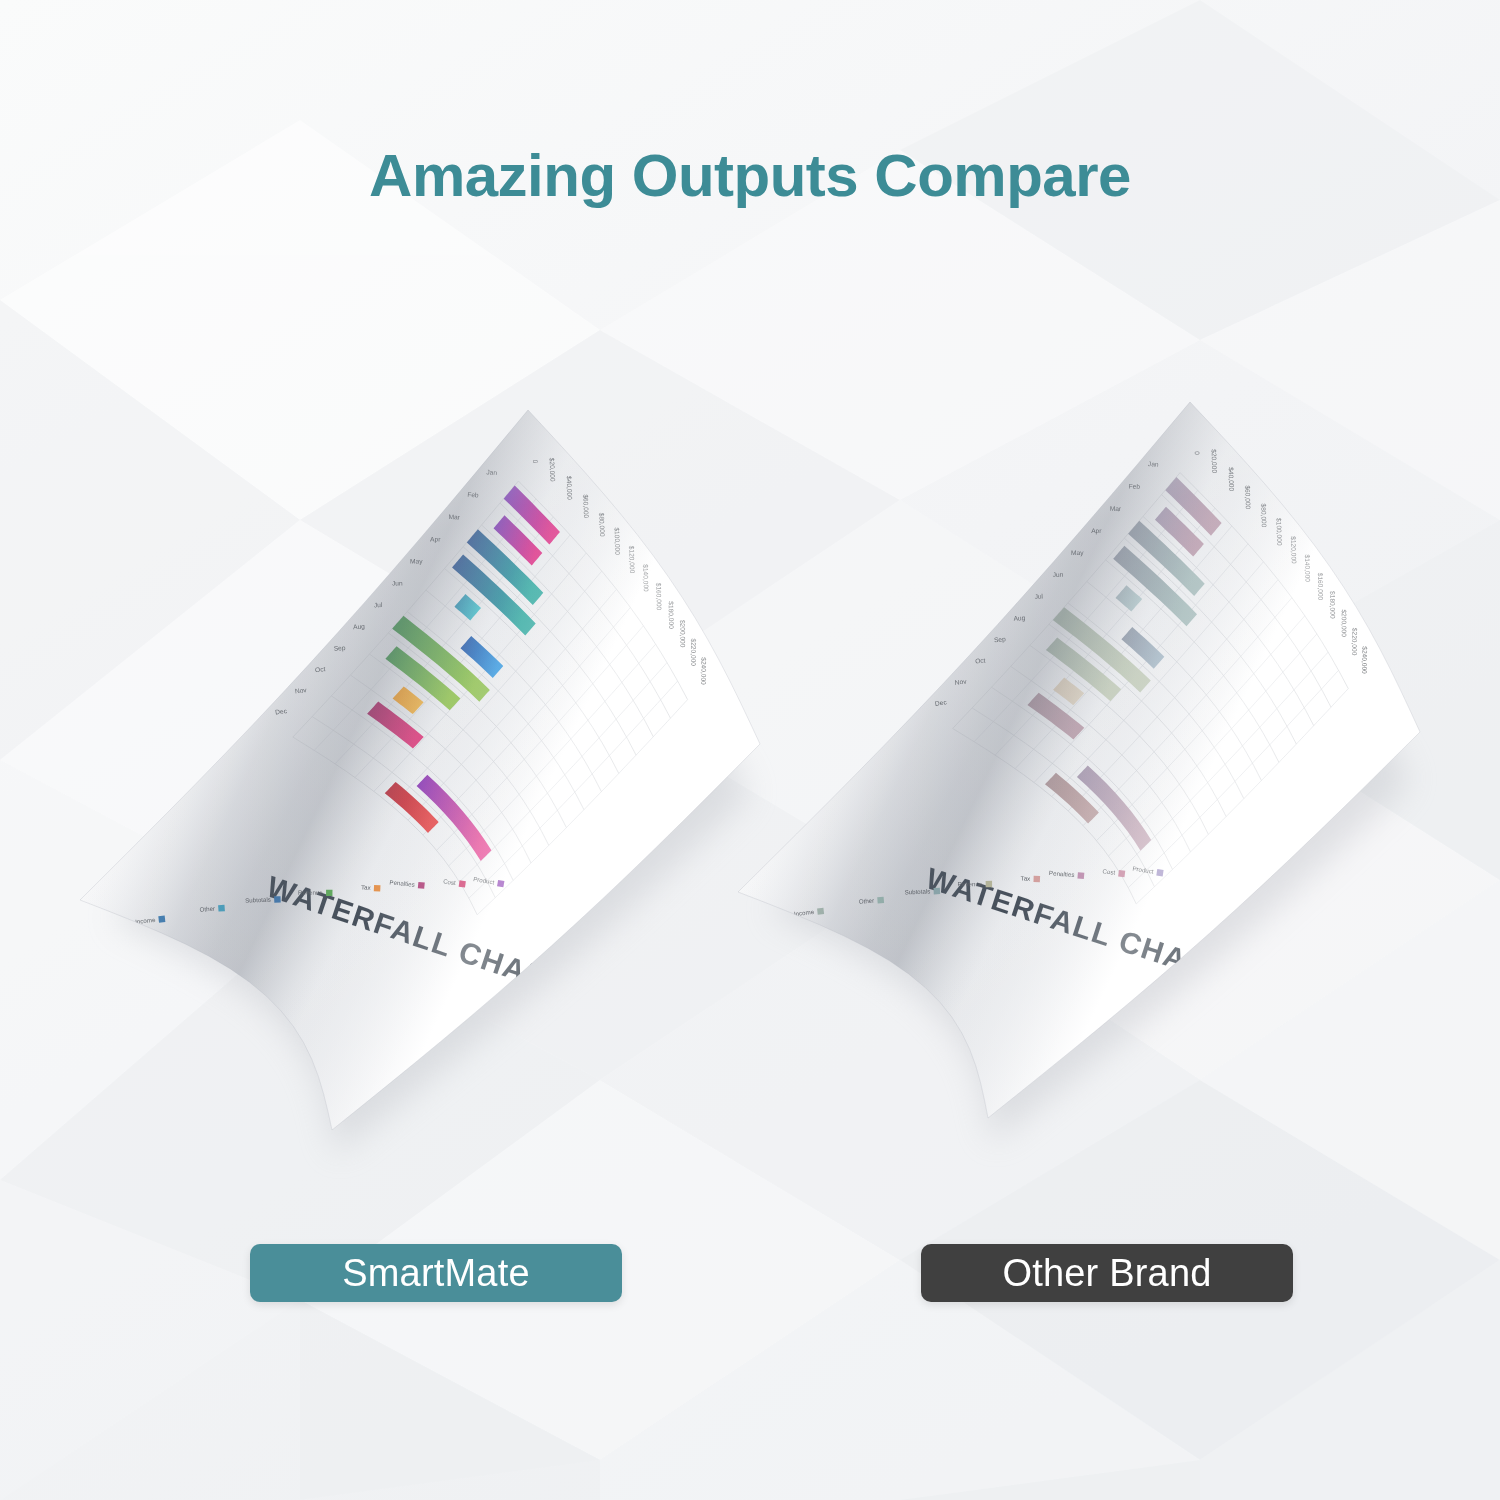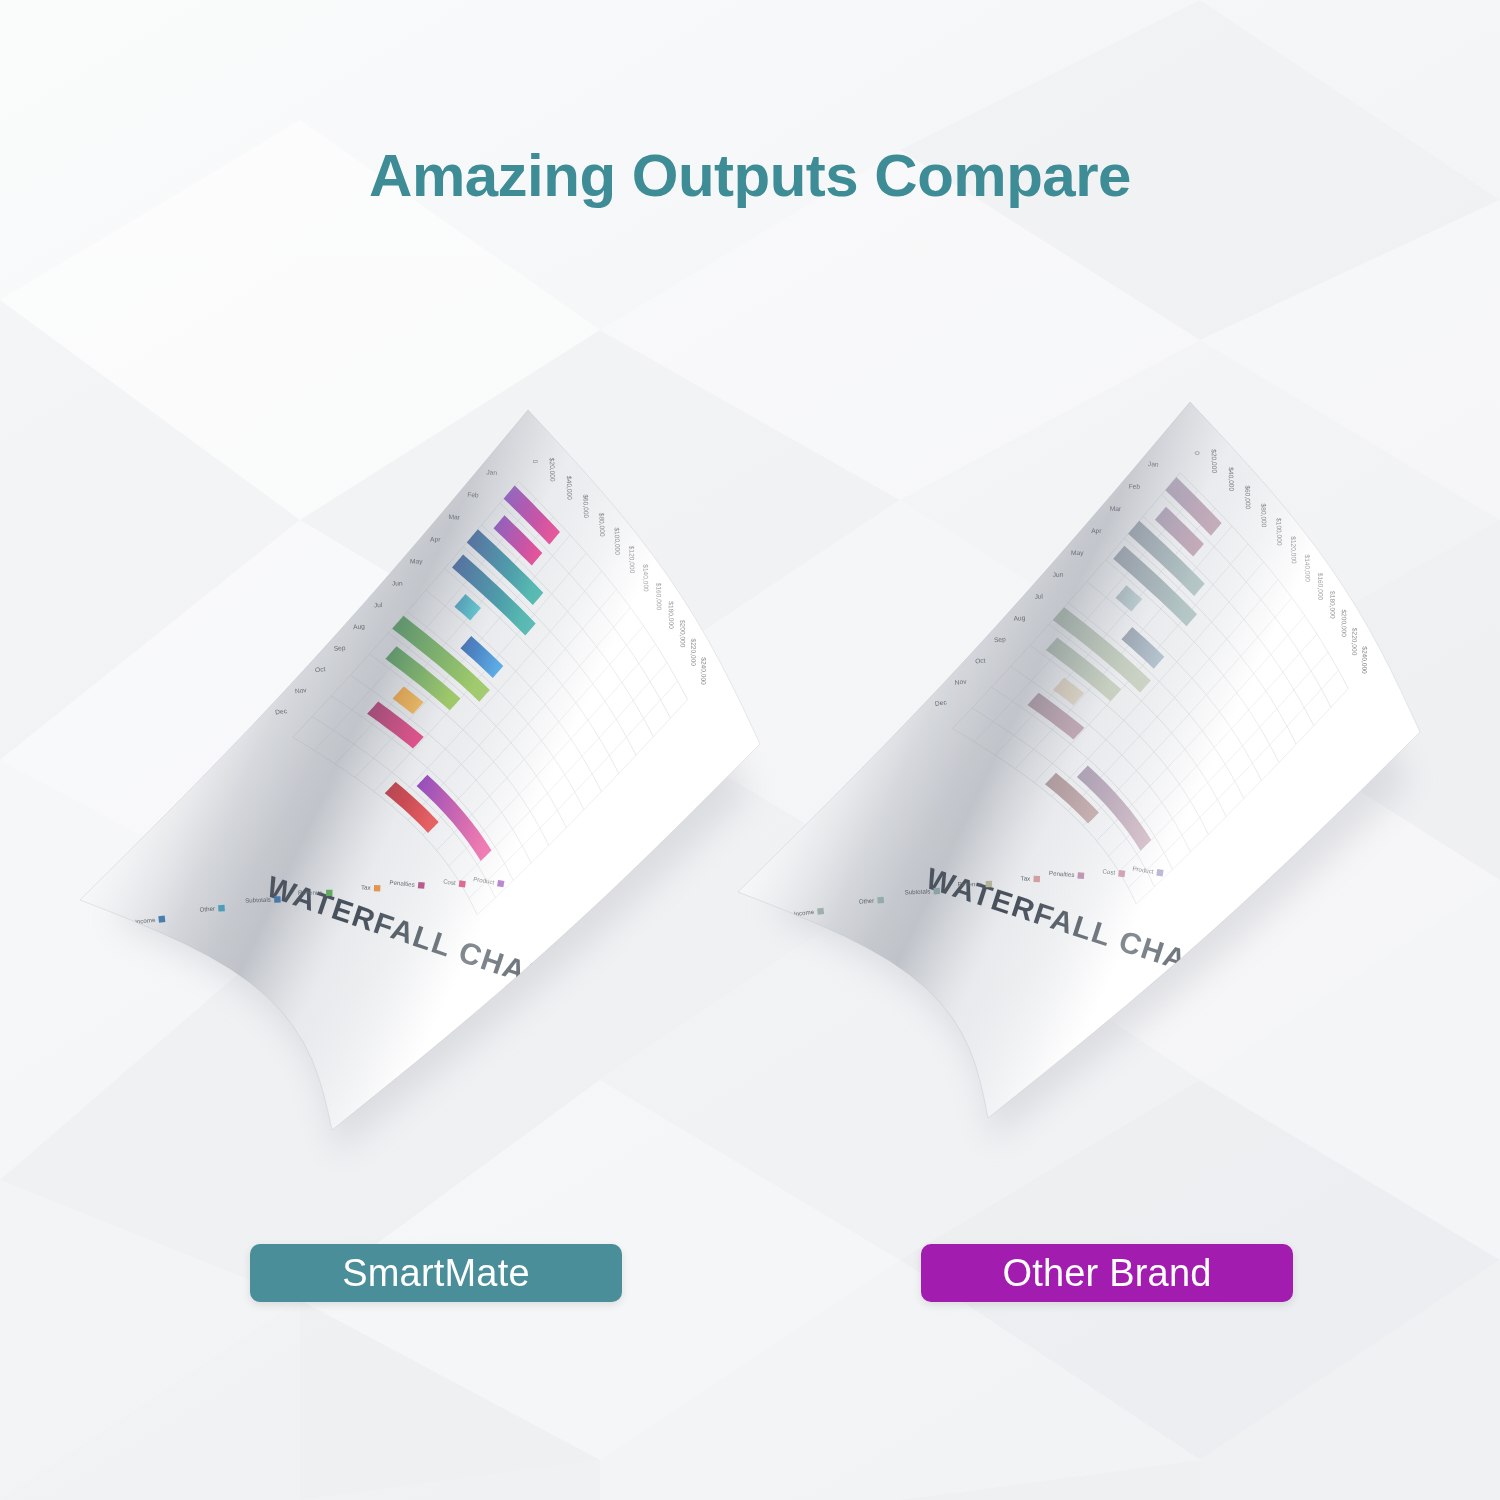--- a/index.html
+++ b/index.html
@@ -470,15 +470,15 @@
       </g>
       <path d="M470.00,62.00L489.21,82.54L508.24,103.08L526.90,123.62L545.04,144.18L562.50,164.75L579.16,185.33L594.95,205.93L609.80,226.55L623.70,247.18L636.66,267.83L648.75,288.50L660.04,309.18L670.65,329.87L680.74,350.58L690.46,371.29L700.00,392.00L700.00,392.00L674.07,417.73L648.10,443.41L622.06,468.96L595.89,494.33L569.57,519.48L543.08,544.37L516.39,568.97L489.50,593.25L462.39,617.22L435.08,640.87L407.57,664.23L379.89,687.33L352.06,710.21L324.10,732.91L296.07,755.48L268.00,778.00L268.00,778.00L264.57,760.51L260.67,743.15L255.85,726.04L249.69,709.30L241.84,693.03L231.99,677.31L219.92,662.21L205.50,647.75L188.67,633.96L169.49,620.81L148.09,608.28L124.69,596.30L99.60,584.79L73.17,573.65L45.82,562.76L18.00,552.00L18.00,552.00L47.32,522.98L76.60,493.91L105.81,464.71L134.89,435.33L163.82,405.73L192.58,375.87L221.14,345.72L249.50,315.25L277.64,284.47L305.58,253.37L333.32,221.98L360.89,190.33L388.31,158.46L415.60,126.41L442.82,94.23L470.00,62.00Z" fill="url(#hl1)" mix-blend-mode="multiply"></path>
       <path d="M470.00,62.00L489.21,82.54L508.24,103.08L526.90,123.62L545.04,144.18L562.50,164.75L579.16,185.33L594.95,205.93L609.80,226.55L623.70,247.18L636.66,267.83L648.75,288.50L660.04,309.18L670.65,329.87L680.74,350.58L690.46,371.29L700.00,392.00L700.00,392.00L674.07,417.73L648.10,443.41L622.06,468.96L595.89,494.33L569.57,519.48L543.08,544.37L516.39,568.97L489.50,593.25L462.39,617.22L435.08,640.87L407.57,664.23L379.89,687.33L352.06,710.21L324.10,732.91L296.07,755.48L268.00,778.00L268.00,778.00L264.57,760.51L260.67,743.15L255.85,726.04L249.69,709.30L241.84,693.03L231.99,677.31L219.92,662.21L205.50,647.75L188.67,633.96L169.49,620.81L148.09,608.28L124.69,596.30L99.60,584.79L73.17,573.65L45.82,562.76L18.00,552.00L18.00,552.00L47.32,522.98L76.60,493.91L105.81,464.71L134.89,435.33L163.82,405.73L192.58,375.87L221.14,345.72L249.50,315.25L277.64,284.47L305.58,253.37L333.32,221.98L360.89,190.33L388.31,158.46L415.60,126.41L442.82,94.23L470.00,62.00Z" fill="url(#gl1)"></path>
       <path d="M470.00,62.00L489.21,82.54L508.24,103.08L526.90,123.62L545.04,144.18L562.50,164.75L579.16,185.33L594.95,205.93L609.80,226.55L623.70,247.18L636.66,267.83L648.75,288.50L660.04,309.18L670.65,329.87L680.74,350.58L690.46,371.29L700.00,392.00L700.00,392.00L674.07,417.73L648.10,443.41L622.06,468.96L595.89,494.33L569.57,519.48L543.08,544.37L516.39,568.97L489.50,593.25L462.39,617.22L435.08,640.87L407.57,664.23L379.89,687.33L352.06,710.21L324.10,732.91L296.07,755.48L268.00,778.00L268.00,778.00L264.57,760.51L260.67,743.15L255.85,726.04L249.69,709.30L241.84,693.03L231.99,677.31L219.92,662.21L205.50,647.75L188.67,633.96L169.49,620.81L148.09,608.28L124.69,596.30L99.60,584.79L73.17,573.65L45.82,562.76L18.00,552.00L18.00,552.00L47.32,522.98L76.60,493.91L105.81,464.71L134.89,435.33L163.82,405.73L192.58,375.87L221.14,345.72L249.50,315.25L277.64,284.47L305.58,253.37L333.32,221.98L360.89,190.33L388.31,158.46L415.60,126.41L442.82,94.23L470.00,62.00Z" fill="none" stroke="rgba(170,175,185,0.35)" stroke-width="0.8"></path>
     </svg>
   </div>
 
 <div class="badge" id="badge-left" style="background: rgb(74, 142, 153); color: rgb(255, 255, 255);">
   <span>SmartMate</span>
 </div>
-<div class="badge" id="badge-right" style="background: #a21caf; color: rgb(255, 255, 255);">
+<div class="badge" id="badge-right" style="background: #404040; color: rgb(255, 255, 255);">
   <span>Other Brand</span>
 </div>
 
 </body></html>

